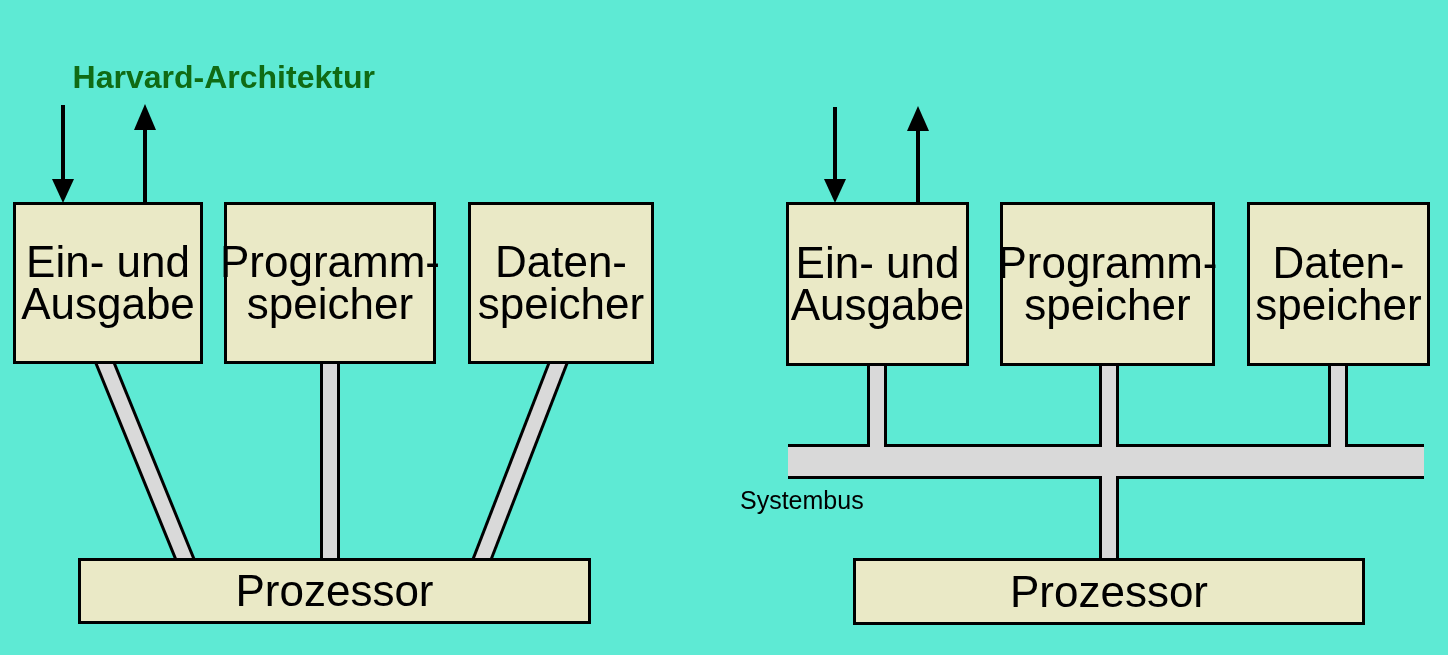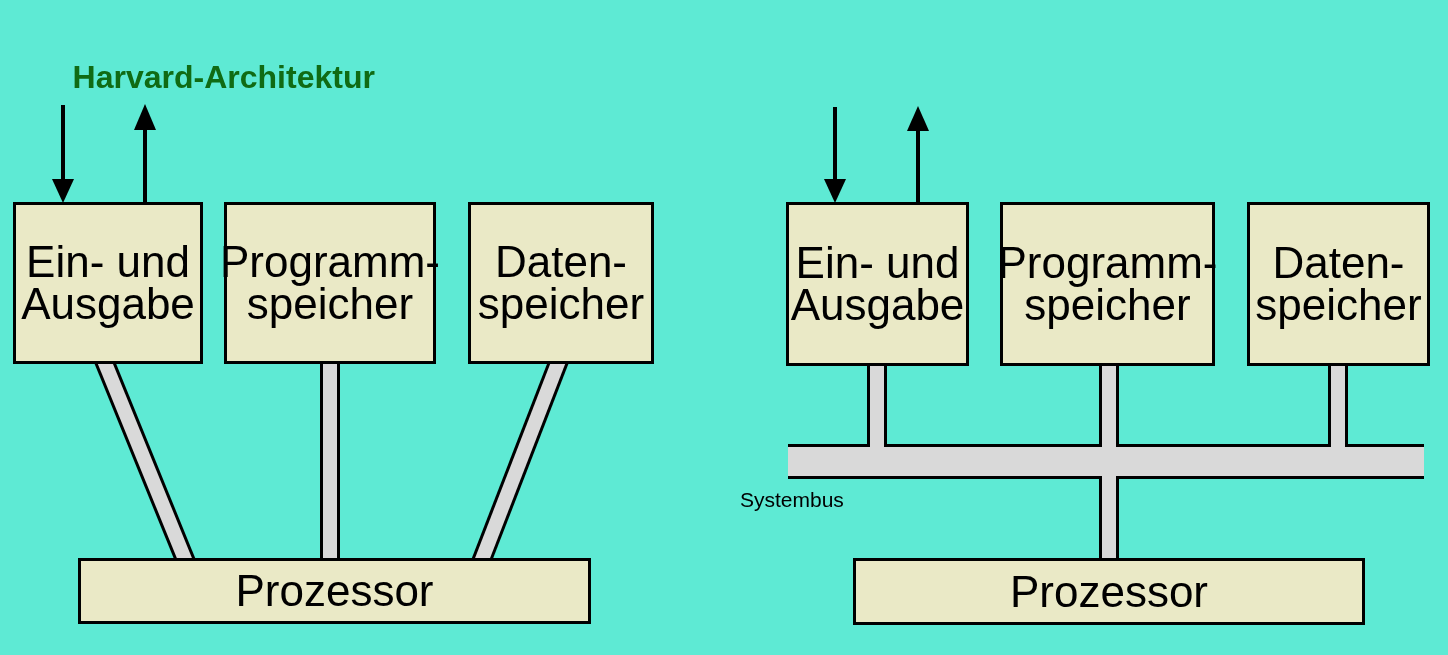--- a/index.html
+++ b/index.html
@@ -25,21 +25,21 @@
   .title-left{left:37px;}
   .title-right{left:795px;}
   .node{
     position:absolute;box-sizing:border-box;z-index:2;
     background:var(--box-fill);border:3px solid var(--outline);
     display:flex;flex-direction:column;align-items:center;justify-content:center;
     font-size:44px;line-height:42px;color:#000;text-align:center;
   }
   .bus-label{
     position:absolute;left:740px;top:482px;z-index:3;
-    font-size:21px;color:#000;line-height:36px;
+    font-size:25px;color:#000;line-height:36px;
   }
   
   #hv-io   {left:13px;  top:202px; width:190px; height:162px;}
   #hv-prog {left:224px; top:202px; width:212px; height:162px;}
   #hv-data {left:468px; top:202px; width:186px; height:162px;}
   #hv-proc {left:78px;  top:558px; width:513px; height:66px;}
   #pr-io   {left:786px; top:202px; width:183px; height:164px;}
   #pr-prog {left:1000px;top:202px; width:215px; height:164px;}
   #pr-data {left:1247px;top:202px; width:183px; height:164px;}
   #pr-proc {left:853px; top:558px; width:512px; height:67px;}

